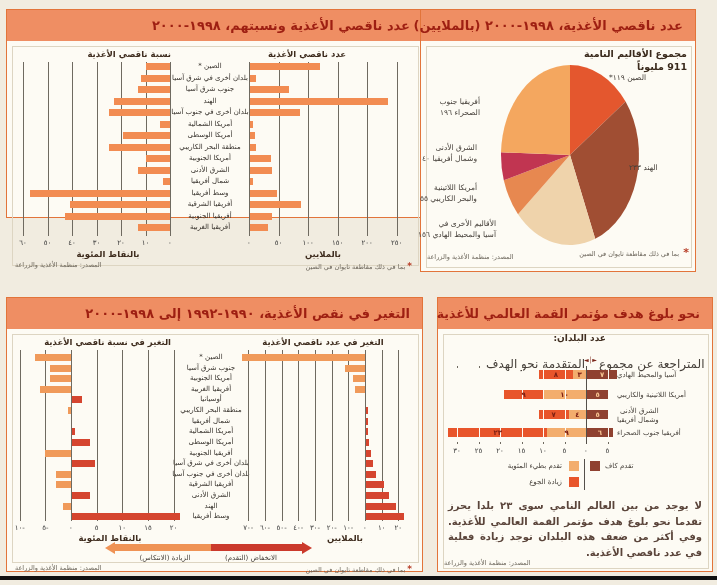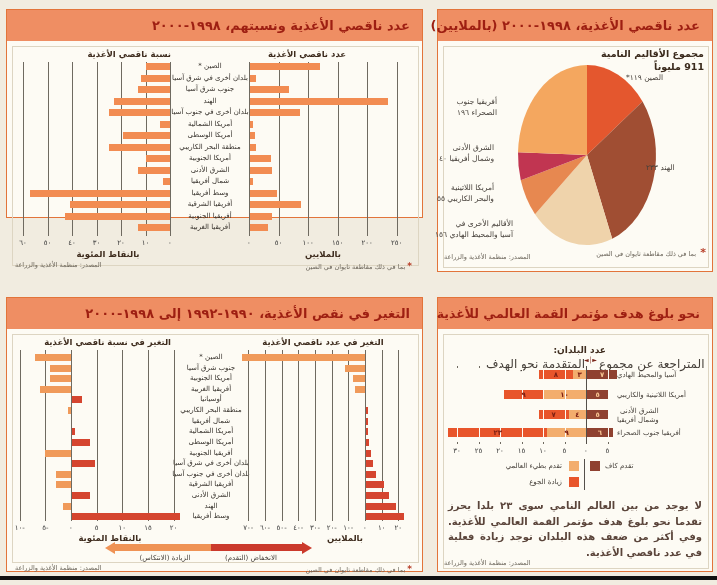--- a/index.html
+++ b/index.html
@@ -125,21 +125,21 @@
         <div class="bar" style="left: 131.15px; top: 214px; width: 31.85px; height: 7px; background: rgb(242, 140, 82);"></div>
         <div class="bar" style="left: 243px; top: 214px; width: 18.3117px; height: 7px; background: rgb(242, 140, 82);"></div>
       </div>
     <div class="src" style="left:8px;top:251px;">المصدر: منظمة الأغذية والزراعة</div>
     <div class="fn" style="right:10px;top:251px;">
       <span class="star">*</span>
       <span>بما في ذلك مقاطعة تايوان في الصين</span>
     </div>
   </div>
 
-  <div class="panel" style="left:437px;top:9px;width:276px;height:263px;">
+  <div class="panel" style="left:420px;top:9px;width:276px;height:263px;">
     <div class="ptitle">عدد ناقصي الأغذية، ١٩٩٨-٢٠٠٠ (بالملايين)</div>
     <div class="frame" style="left:5px;top:36px;width:264px;height:220px;"></div>
     <div class="chart-host" id="host-tr">
       <div class="pie-head" style="right:8px;top:37px;">
         <div>مجموع الأقاليم النامية</div>
         <div>911 مليوناً</div>
       </div>
     <svg width="276" height="263" viewBox="0 0 276 263" style="position: absolute; left: 0px; top: 0px;">
           <path d="M 149 145 L 149.00 55.00 A 69 90 0 0 1 204.55 91.61 Z" fill="#e4572e"></path>
           <path d="M 149 145 L 204.55 91.61 A 69 90 0 0 1 174.18 228.79 Z" fill="#a04e33"></path>
@@ -280,26 +280,26 @@
     <div class="fn" style="right:10px;top:266px;">
       <span class="star">*</span>
       <span>بما في ذلك مقاطعة تايوان في الصين</span>
     </div>
   </div>
 
   <div class="panel" style="left:437px;top:297px;width:276px;height:275px;">
     <div class="ptitle" style="font-size:12.5px;">نحو بلوغ هدف مؤتمر القمة العالمي للأغذية</div>
     <div class="frame" style="left:5px;top:36px;width:264px;height:233px;"></div>
     <div class="chart-host" id="host-br">
-      <div class="subhdr" style="right:106px;top:47px;font-size:9px;">عدد البلدان:</div>
+      <div class="subhdr" style="right:106px;top:35px;font-size:9px;">عدد البلدان:</div>
       <div class="dirtext" style="right:127px;top:59px;">المتقدمة نحو الهدف</div>
       <div style="position:absolute;left:146px;top:58px;width:14px;font-size:6px;color:#7a2418;white-space:nowrap;">◄│►</div>
       <div class="dirtext" style="left:161px;top:59px;">المتراجعة عن مجموع</div>
 
-      <div class="legend-label" style="right:150px;top:164px;">تقدم بطيء العالمي</div>
+      <div class="legend-label" style="right:150px;top:164px;">تقدم بطيء المئوية</div>
       <div class="legend-sq" style="left:131px;top:163px;background:#f3ad6d;"></div>
       <div class="legend-label" style="right:150px;top:180px;">زيادة الجوع</div>
       <div class="legend-sq" style="left:131px;top:179px;background:#e8552b;"></div>
       <div style="position:absolute;left:146px;top:161px;width:1px;height:31px;background:#55504a;"></div>
       <div class="legend-sq" style="left:152px;top:163px;background:#8f4130;"></div>
       <div class="legend-label" style="left:167px;top:164px;">تقدم كاف</div>
       <div class="note" style="left:10px;top:200px;width:254px;">لا يوجد من بين العالم النامي سوى ٢٣ بلدا يحرز تقدما نحو بلوغ هدف مؤتمر القمة العالمي للأغذية. وفي أكثر من ضعف هذه البلدان توجد زيادة فعلية في عدد ناقصي الأغذية.</div>
     <div class="gridline" style="left: 19px; top: 68px; height: 78px;"></div>
         <div class="gridwhite" style="left: 19px; top: 70px; height: 74px;"></div>
         <div class="tick" dir="ltr" style="left: 8px; top: 149px;">٣٠</div>

